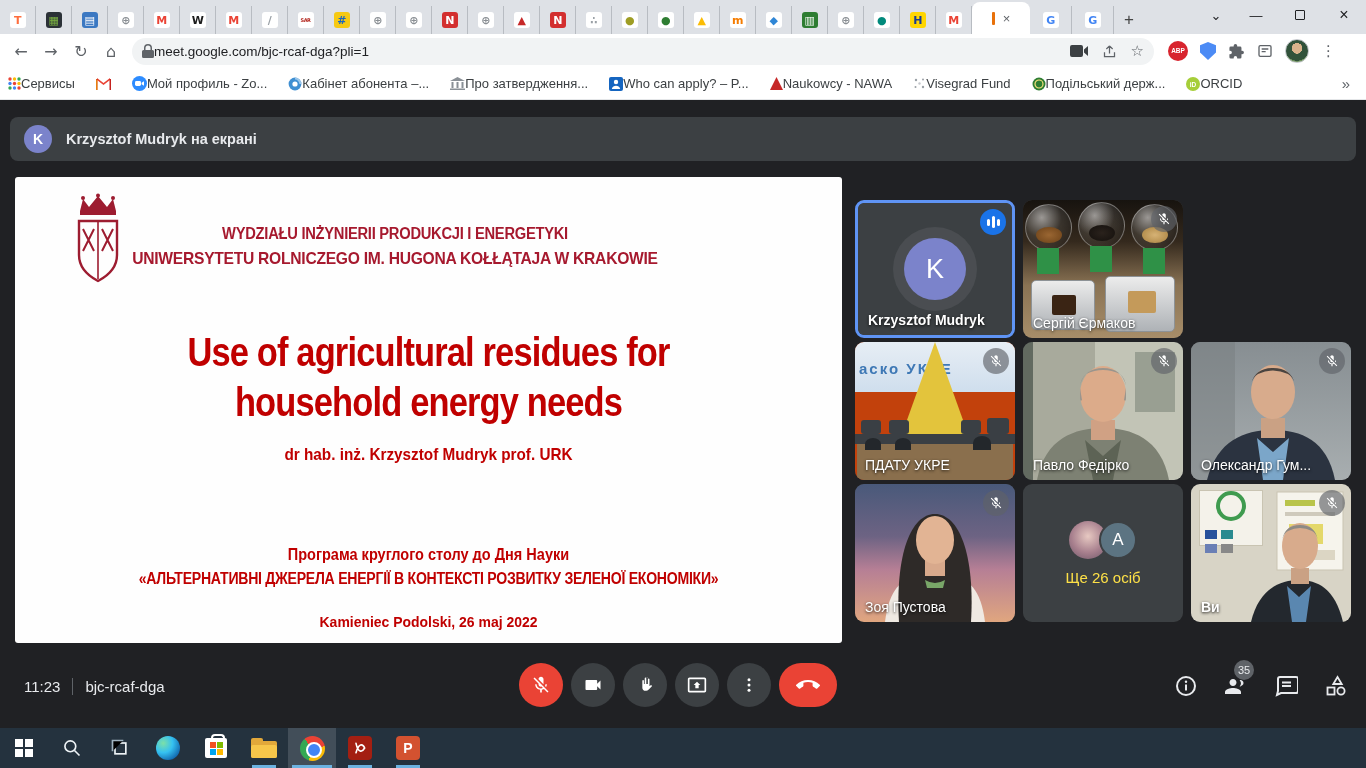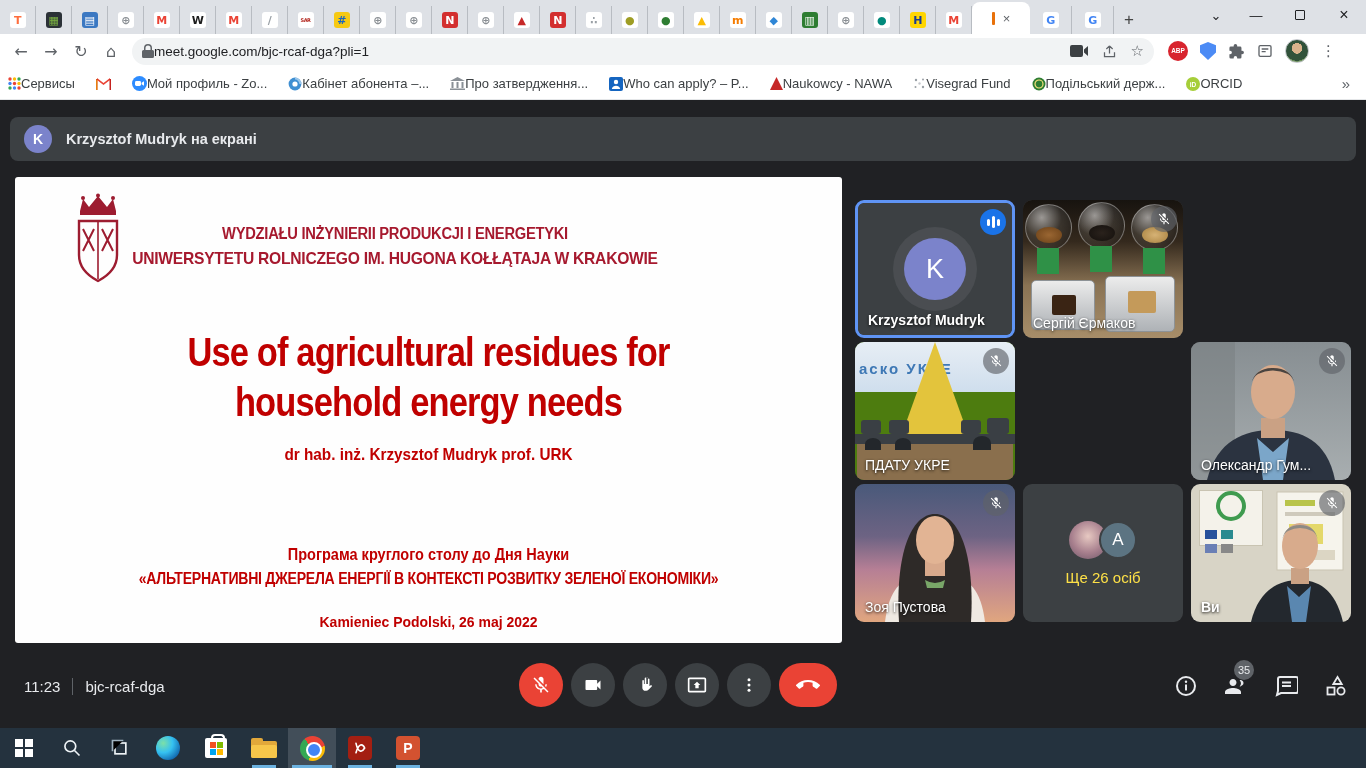--- a/index.html
+++ b/index.html
@@ -73,21 +73,21 @@
   
   .s2 { background:linear-gradient(180deg,#17130f 0%,#34291d 30%,#8a7354 62%,#a78d69 100%); }
   .sphere { position:absolute; top:4px; width:47px; height:47px; border-radius:50%;
             background:radial-gradient(circle at 35% 28%, rgba(255,255,255,.55), rgba(190,200,205,.12) 45%, rgba(15,12,10,.55)); border:1px solid rgba(255,255,255,.35); }
   .sphere i { position:absolute; left:10px; bottom:7px; width:26px; height:16px; border-radius:50%; }
   .stand { position:absolute; top:48px; width:22px; height:26px; background:#2f9147; }
   .tray { position:absolute; border-radius:5px; background:linear-gradient(180deg,#ececec,#aeb2b6); border:1px solid #8d9296; }
   .brick { position:absolute; border-radius:2px; }
 
   .s3 { background:linear-gradient(155deg,#74553c 0%,#5e4130 60%,#4a3224 100%); }
-  .s4 { background:#4d7c0f; }
+  .s4 { background:#c2410c; }
   .s4 .bannr { position:absolute; left:0; top:0; width:160px; height:50px; background:linear-gradient(180deg,#e7eef5,#cfdeed); overflow:hidden; }
   .s4 .bannr .bt { position:absolute; left:4px; top:18px; width:152px; color:#3e78b5; font-weight:700; font-size:15px; letter-spacing:2px; white-space:nowrap; }
   .s4 .tri { position:absolute; left:47px; top:0; width:0; height:0; border-left:33px solid transparent; border-right:33px solid transparent; border-bottom:92px solid #e3c43c; }
   .s4 .desk { position:absolute; background:#3a3f44; }
   .s5 { background:linear-gradient(90deg,#626a60 0 10px,#a8aa9c 10px 45%,#c2c4b6 45% 100%); }
   .s6 { background:linear-gradient(180deg,#878e92,#a8aeb0); }
   .s7 { background:linear-gradient(180deg,#49597a 0%,#6d6383 38%,#b67f95 62%,#e0a67f 100%); }
   .s9 { background:#d8d4c6; }
   .poster { position:absolute; background:#f4f2ea; border:1px solid #c9c4b2; }
 
@@ -489,20 +489,39 @@
         <div class="desk" style="left:118px;top:94px;width:18px;height:14px;border-radius:50% 50% 0 0;background:#23272b"></div>
       </div>
       <div class="badge mute">
         <svg width="14" height="14" viewBox="0 0 24 24">
             <path fill="#fff" d="M19 11h-1.7c0 .74-.16 1.43-.43 2.05l1.23 1.23c.56-.98.9-2.09.9-3.28zm-4.02.17c0-.06.02-.11.02-.17V5c0-1.66-1.34-3-3-3S9 3.34 9 5v.18l5.98 5.99zM4.27 3L3 4.27l6.01 6.01V11c0 1.66 1.33 3 2.99 3 .22 0 .44-.03.65-.08l1.66 1.66c-.71.33-1.5.52-2.31.52-2.76 0-5.3-2.1-5.3-5.1H5c0 3.41 2.72 6.23 6 6.72V21h2v-3.28c.91-.13 1.77-.45 2.54-.9L19.73 21 21 19.73 4.27 3z"></path>
           </svg>
       </div>
       <div class="t-name">ПДАТУ УКРЕ</div>
     </div>
 
+    <div class="tile" style="left:1023px;top:242px">
+      <div class="scene s5">
+        <svg width="160" height="138" viewBox="0 0 160 138">
+          <rect x="112" y="10" width="40" height="60" fill="#6f7a6e" opacity=".5"></rect>
+          <path d="M14 138 C22 96 52 86 80 86 C108 86 138 96 146 138 Z" fill="#7d8173"></path>
+          <path d="M62 98 l18 16 l18 -16 l-8 40 h-20 z" fill="#5d6355"></path>
+          <rect x="68" y="78" width="24" height="20" fill="#d0a184"></rect>
+          <ellipse cx="80" cy="52" rx="23" ry="28" fill="#dcab8a"></ellipse>
+          <path d="M57 44 q4 -18 23 -18 q19 0 23 18 q-1 -8 -6 -12 q-17 -8 -34 0 q-5 4 -6 12 z" fill="#9a958d"></path>
+          <path d="M57 46 v10 q0 4 2 2 z M103 46 v10 q0 4 -2 2 z" fill="#9a958d"></path>
+        </svg>
+      </div>
+      <div class="badge mute">
+        <svg width="14" height="14" viewBox="0 0 24 24">
+            <path fill="#fff" d="M19 11h-1.7c0 .74-.16 1.43-.43 2.05l1.23 1.23c.56-.98.9-2.09.9-3.28zm-4.02.17c0-.06.02-.11.02-.17V5c0-1.66-1.34-3-3-3S9 3.34 9 5v.18l5.98 5.99zM4.27 3L3 4.27l6.01 6.01V11c0 1.66 1.33 3 2.99 3 .22 0 .44-.03.65-.08l1.66 1.66c-.71.33-1.5.52-2.31.52-2.76 0-5.3-2.1-5.3-5.1H5c0 3.41 2.72 6.23 6 6.72V21h2v-3.28c.91-.13 1.77-.45 2.54-.9L19.73 21 21 19.73 4.27 3z"></path>
+          </svg>
+      </div>
+      <div class="t-name">Павло Федірко</div>
+    </div>
 
     <div class="tile" style="left:1191px;top:242px">
       <div class="scene s6">
         <svg width="160" height="138" viewBox="0 0 160 138">
           <rect x="0" y="0" width="44" height="138" fill="#777d80" opacity=".5"></rect>
           <path d="M16 138 C26 98 54 88 82 88 C110 88 136 98 144 138 Z" fill="#2b3340"></path>
           <path d="M66 96 l16 14 l16 -14 l-6 42 h-20 z" fill="#7ba6c9"></path>
           <rect x="70" y="76" width="24" height="20" fill="#caa184"></rect>
           <ellipse cx="82" cy="50" rx="22" ry="27" fill="#d8ab8c"></ellipse>
           <path d="M60 42 q4 -16 22 -16 q18 0 22 16 q-2 -7 -7 -10 q-15 -7 -30 0 q-5 3 -7 10 z" fill="#4a4440"></path>

